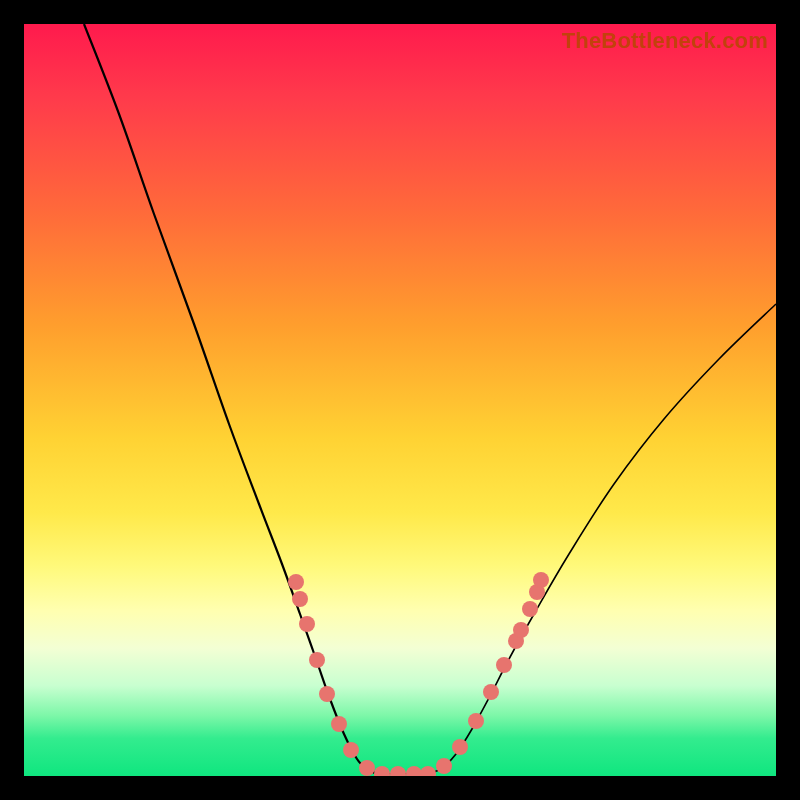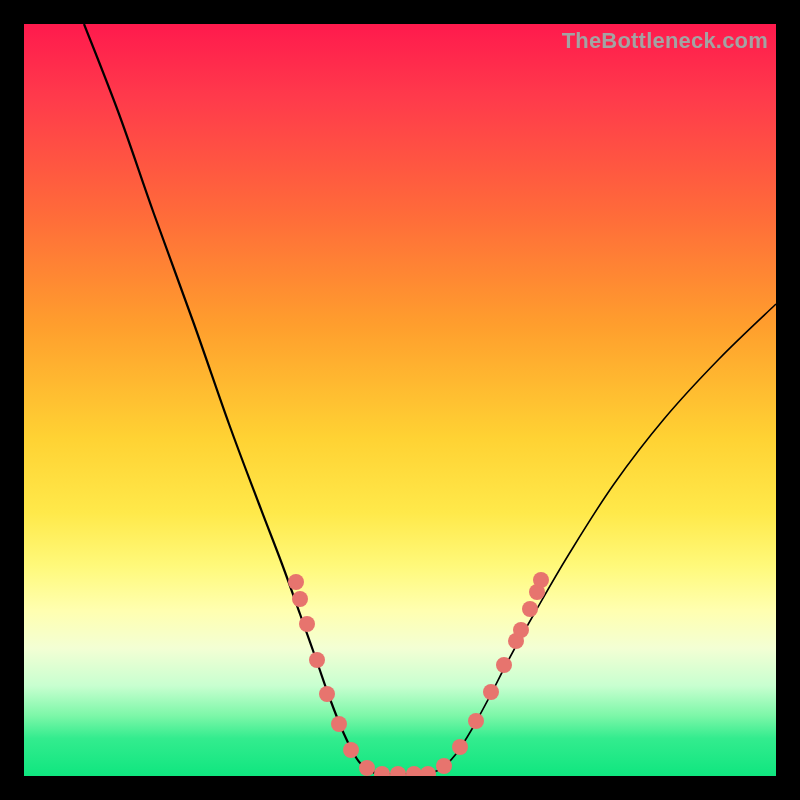--- a/index.html
+++ b/index.html
@@ -40,21 +40,21 @@
       #0fe67f 100%
     );
   }
   .watermark {
     position: absolute;
     top: 4px;
     right: 8px;
     font-family: Arial, Helvetica, sans-serif;
     font-size: 22px;
     font-weight: 600;
-    color: #a3a3a3;
+    color: #c2410c;
     letter-spacing: 0.2px;
     user-select: none;
   }
   svg.curve {
     position: absolute;
     left: 0;
     top: 0;
     width: 752px;
     height: 752px;
   }

